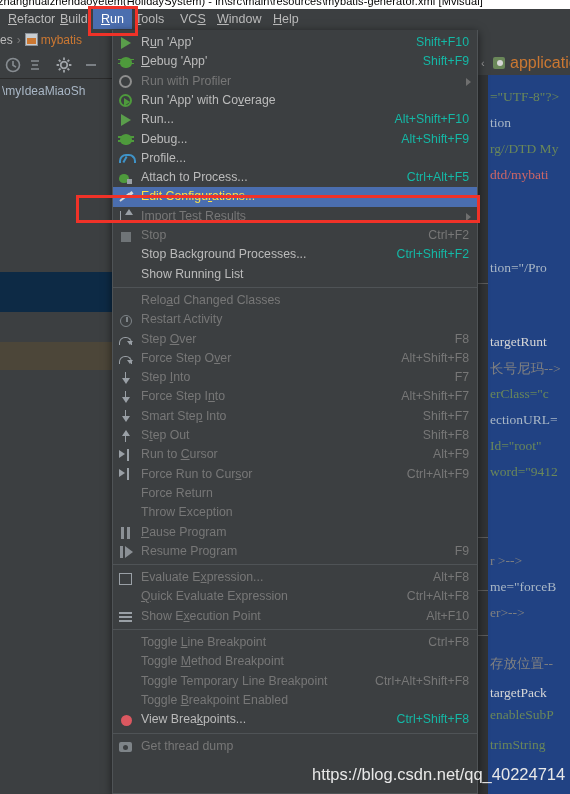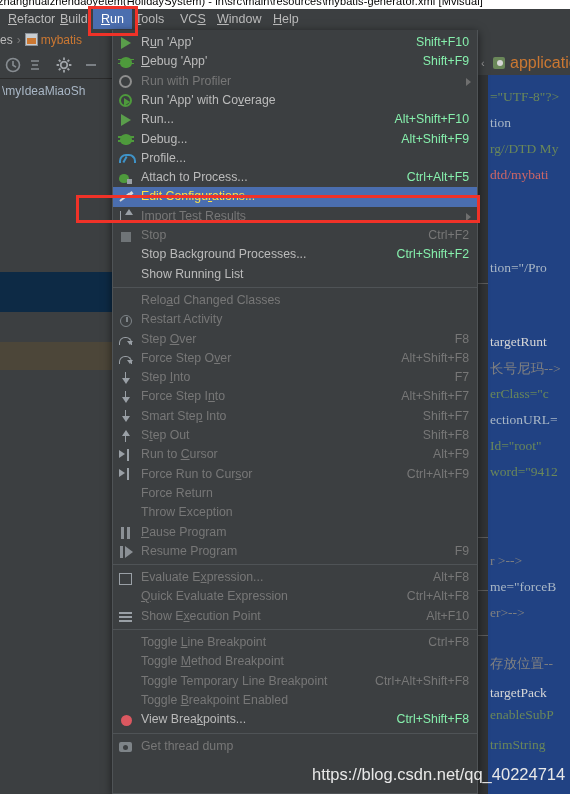--- a/index.html
+++ b/index.html
@@ -144,21 +144,21 @@
   .mrow{
     position:absolute; left:0; width:364px; height:19.3px;
     white-space:nowrap;
   }
   .mrow .lbl{
     position:absolute; left:28px; top:0; height:19.3px; line-height:19.3px;
     font-size:12.3px; color:#bbbbbb;
   }
   .mrow .acc{
     position:absolute; right:8px; top:0; height:19.3px; line-height:19.3px;
-    font-size:12.3px; color:#86efac;
+    font-size:12.3px; color:#14b8a6;
   }
   .mrow.dis .lbl, .mrow.dis .acc{ color:#777777; }
   .mrow.sel{ background:#4b6eaf; }
   .mrow.sel .lbl, .mrow.sel .acc{ color:#fde047; }
   .mrow .lbl u{ text-decoration:underline; }
   .mrow .sub{
     position:absolute; right:6px; top:6px;
     width:0;height:0;border-left:5px solid #9a9a9a;
     border-top:4px solid transparent;border-bottom:4px solid transparent;
   }

